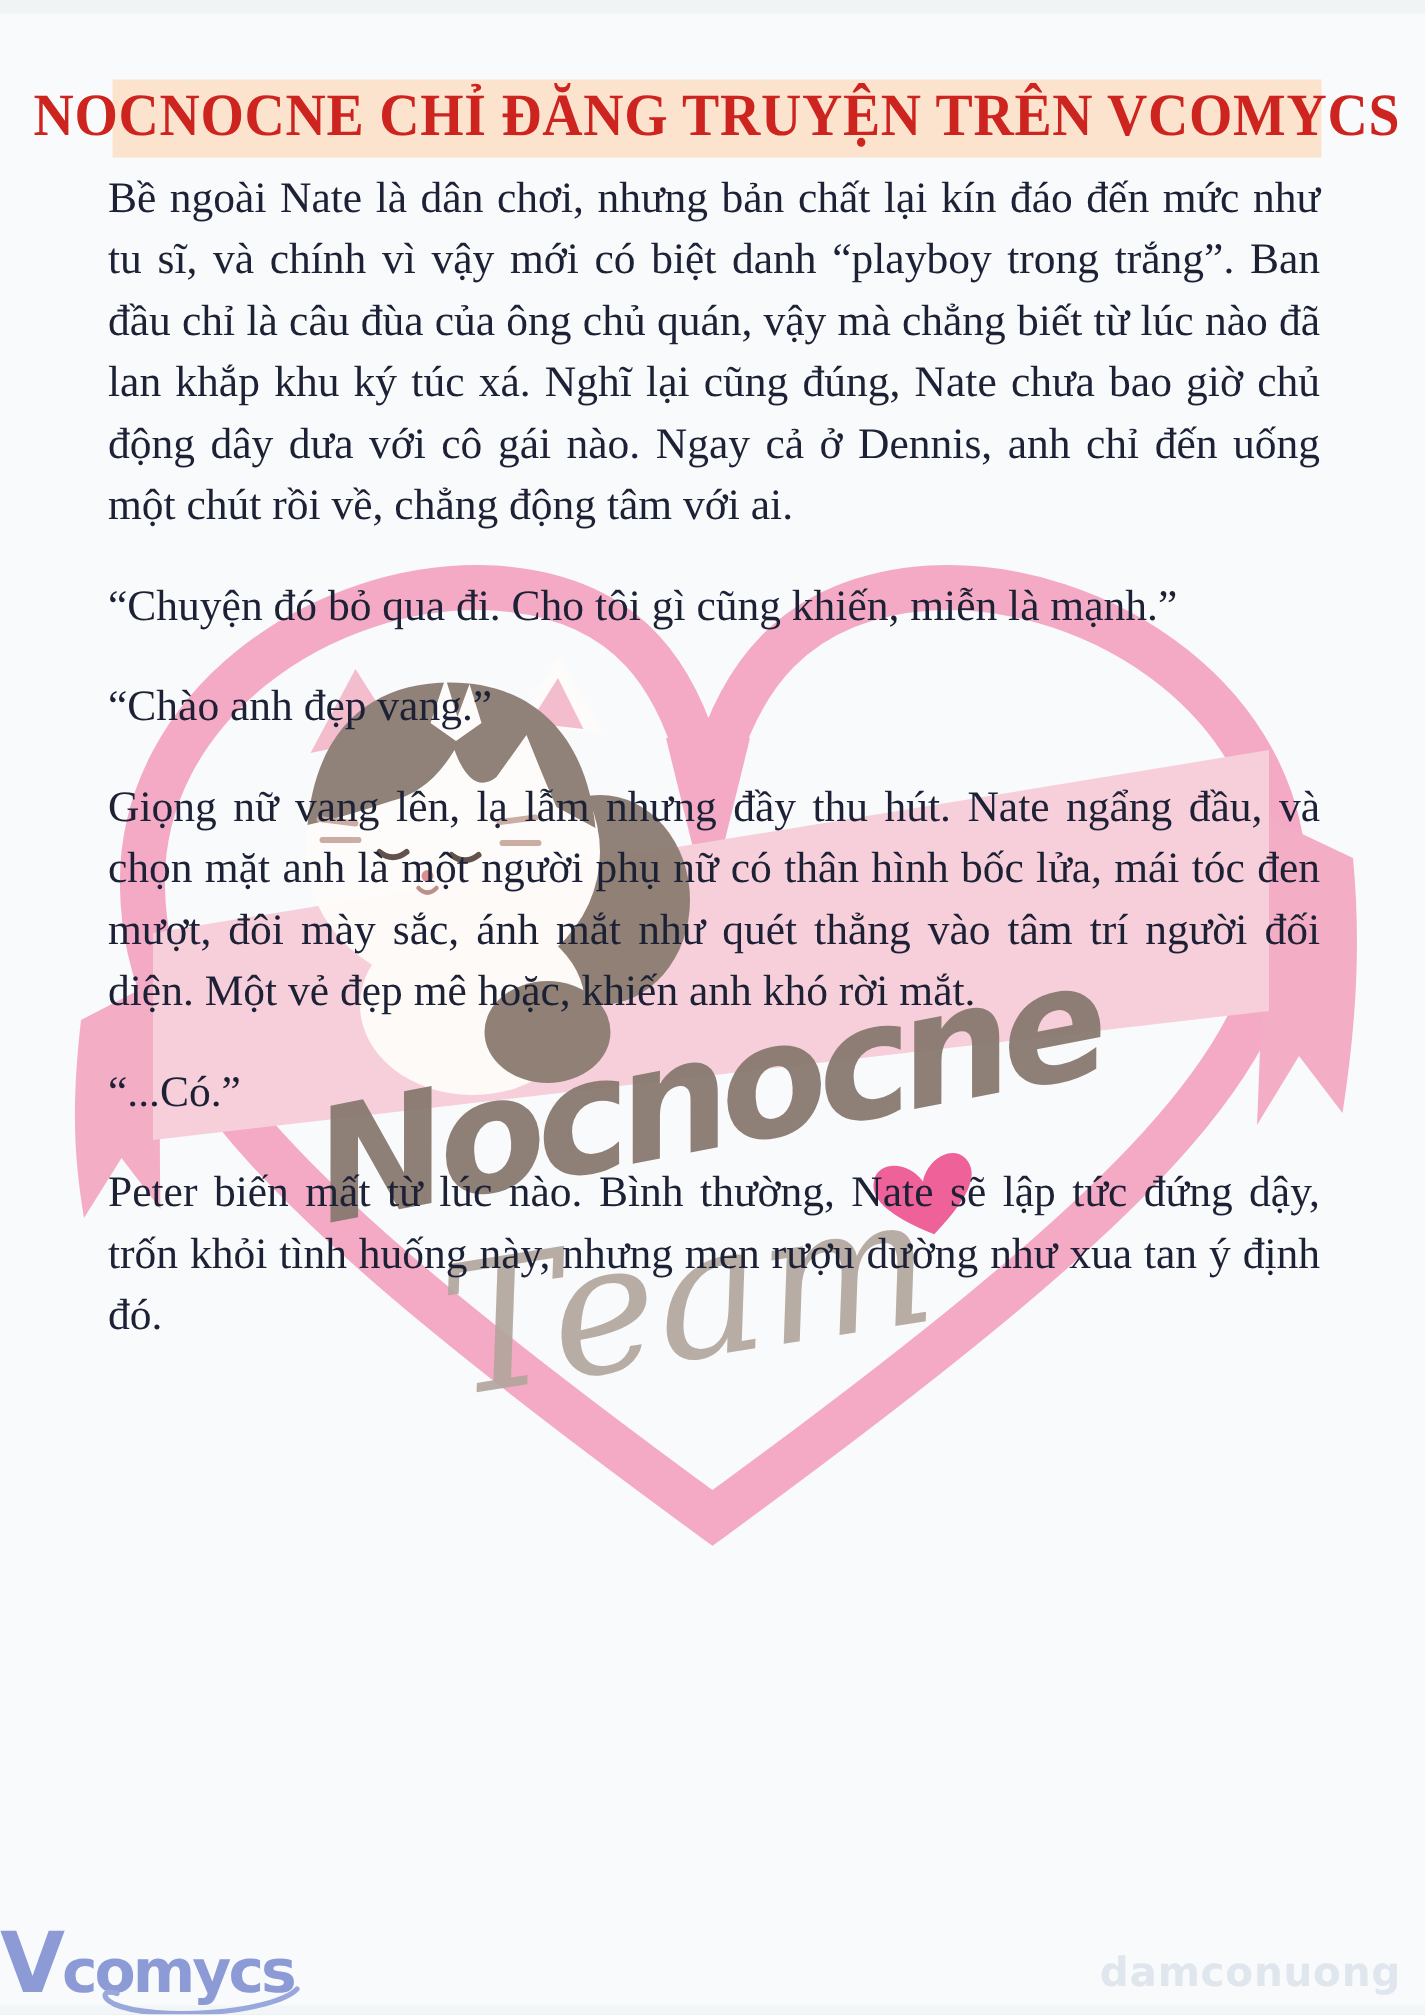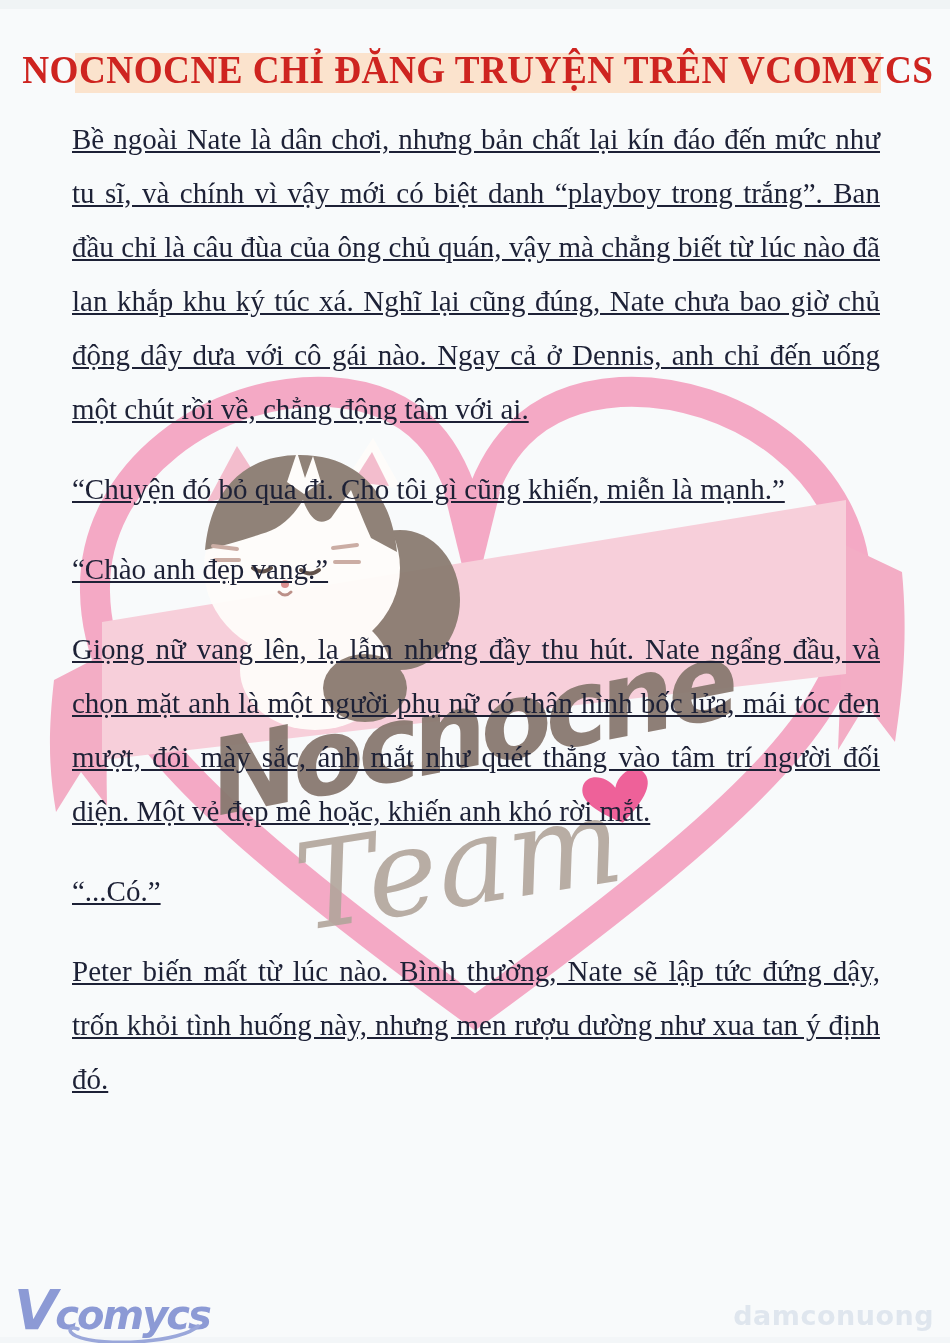--- a/index.html
+++ b/index.html
@@ -9,47 +9,46 @@
     font-family:"Liberation Serif","DejaVu Serif",serif;
   }
   .edge-top{position:absolute;left:0;top:0;width:950px;height:9px;background:#eef2f3;opacity:.75;}
   .edge-bottom{position:absolute;left:0;bottom:0;width:950px;height:6px;background:#f1f4f6;opacity:.7;}
 
   
   #wm{position:absolute;left:0;top:0;z-index:1;}
 
   
   .title-band{
-    position:absolute;left:75px;top:53px;width:806px;height:40px;
-    background:#fbe3cd;display:flex;align-items:flex-end;justify-content:center;
+    position:absolute;left:75px;top:53px;width:806px;height:52px;
+    background:#fbe3cd;display:flex;align-items:flex-start;justify-content:center;
     z-index:3;
   }
   .title-band span{
     font-family:"Liberation Serif","DejaVu Serif",serif;
     font-weight:bold;font-size:40px;color:#ce2420;white-space:nowrap;
     transform:scaleX(0.93);letter-spacing:.5px;
   }
 
   
   .content{
     position:absolute;left:72px;top:112px;width:808px;z-index:3;
   }
   .content p{
     margin:0 0 26px 0;
-    font-size:29px;line-height:54px;
+    font-size:29px;line-height:41px;
     color:#1d2136;text-align:justify;
     font-weight:normal;
-    text-decoration:underline;
   }
 
   
   .vcomycs{
-    position:absolute;left:14px;top:1282px;z-index:3;
+    position:absolute;left:0;top:1282px;z-index:3;
     font-family:"DejaVu Sans","Liberation Sans",sans-serif;
-    font-style:italic;font-weight:bold;color:#8c9ad5;line-height:1;
+    font-weight:bold;color:#8c9ad5;line-height:1;
     letter-spacing:-2px;
   }
   .vcomycs .v{font-size:56px;}
   .vcomycs .rest{font-size:40px;}
   .logo-flourish{position:absolute;left:58px;top:1324px;z-index:3;}
   .credit{
     position:absolute;right:16px;top:1300px;z-index:3;
     font-family:"DejaVu Sans","Liberation Sans",sans-serif;
     font-weight:bold;font-size:27px;color:#dfe6ee;letter-spacing:.5px;
   }

